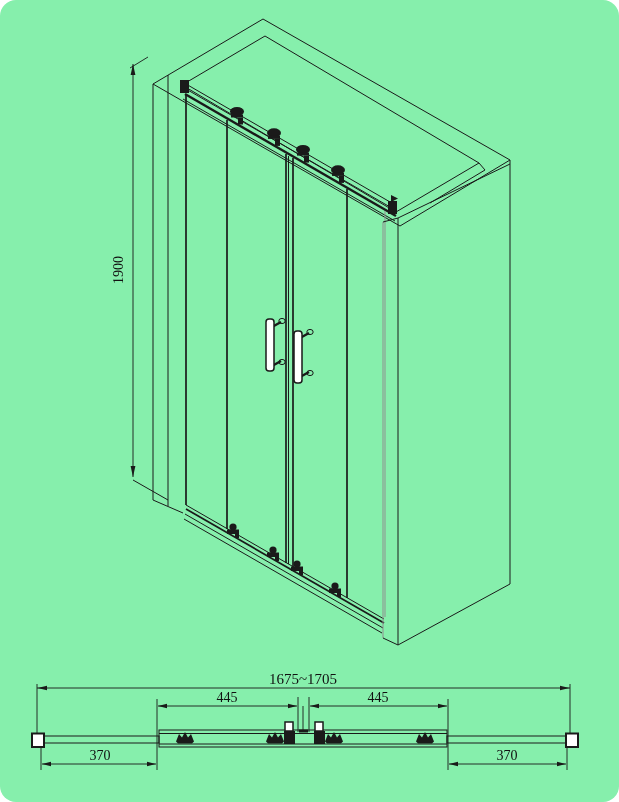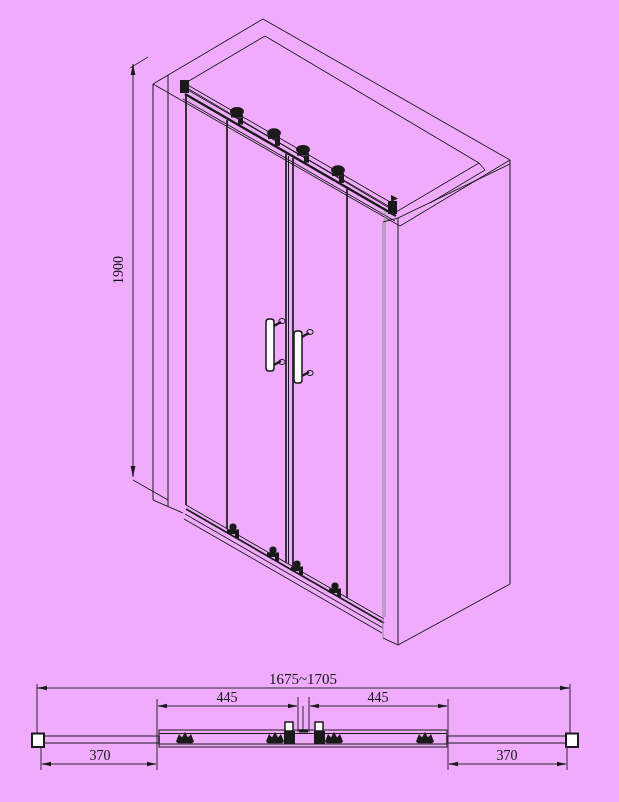--- a/index.html
+++ b/index.html
@@ -1,16 +1,16 @@
 <!DOCTYPE html>
 <html><head>
 <meta charset="utf-8">
 <style>
   html,body{margin:0;padding:0;background:#ffffff;}
-  .page{width:619px;height:802px;position:relative;background:#f0abfc;overflow:hidden;}
+  .page{width:619px;height:802px;position:relative;background:#86efac;overflow:hidden;border-radius:16px;}
   svg{display:block;}
   .ln{stroke:#1a1a1a;stroke-width:1;fill:none;}
   .ln2{stroke:#1a1a1a;stroke-width:1.7;fill:none;}
   .ln25{stroke:#1a1a1a;stroke-width:2.4;fill:none;}
   .lngray{stroke:#8f8f8f;stroke-width:1;fill:none;}
   .fillb{fill:#1a1a1a;stroke:none;}
   .capbox{fill:#ffffff;stroke:#1a1a1a;stroke-width:2;}
   .pegbox{fill:#ffffff;stroke:#1a1a1a;stroke-width:1.5;}
   .dim{stroke:#1a1a1a;stroke-width:0.9;fill:none;}
   .dim-text{font-family:"Liberation Serif","DejaVu Serif",serif;font-size:14px;fill:#111111;}

